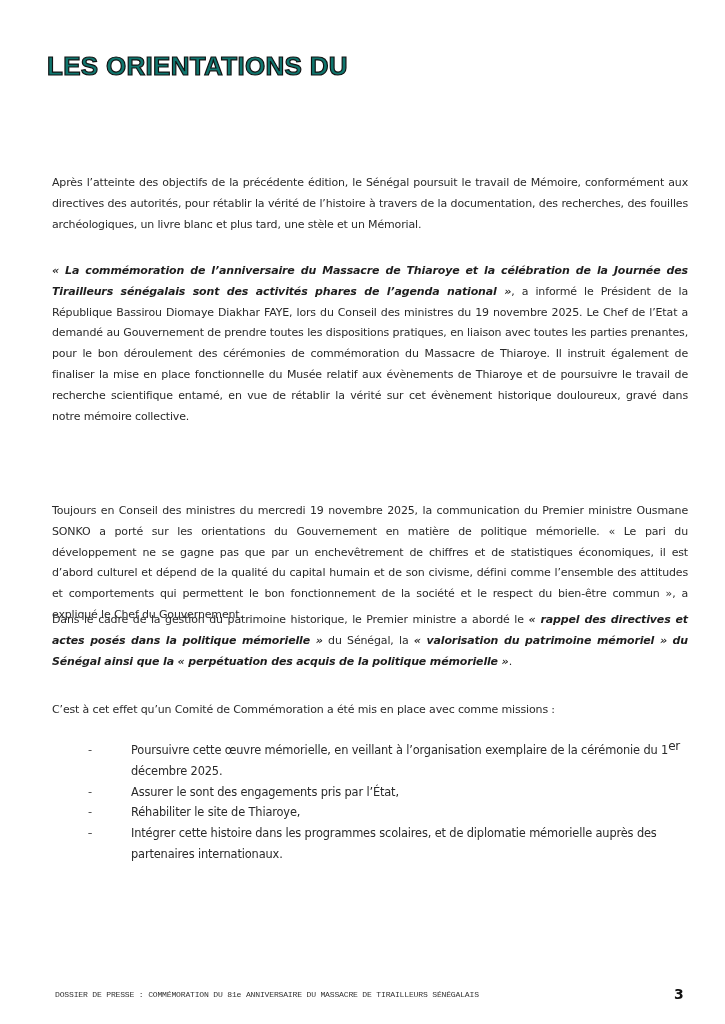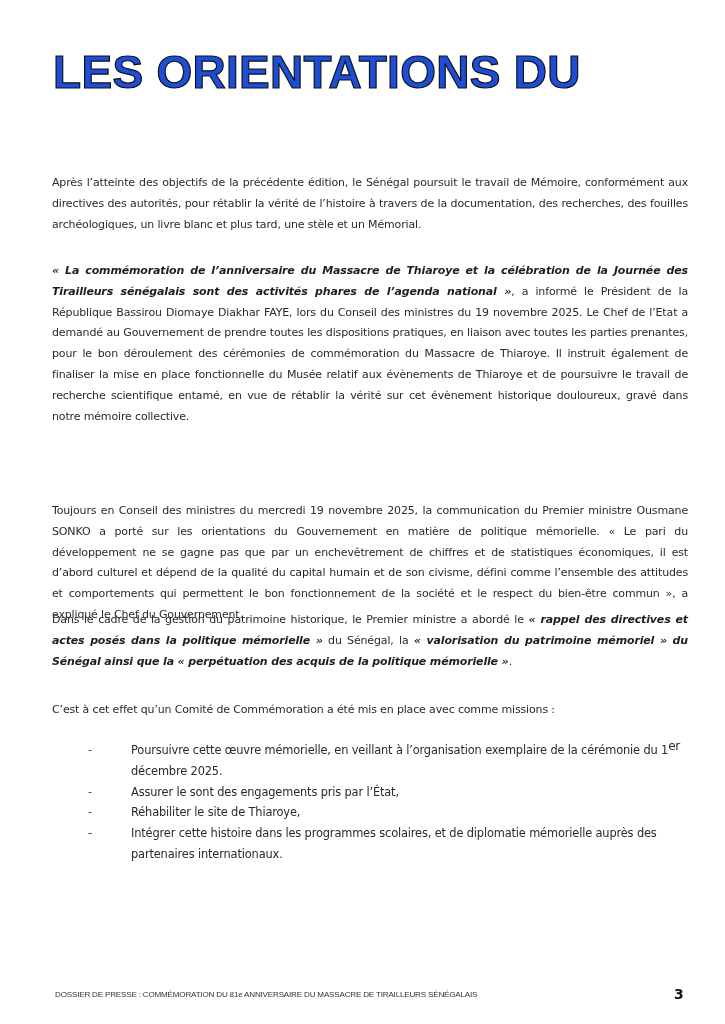--- a/index.html
+++ b/index.html
@@ -1,30 +1,30 @@
 <!DOCTYPE html>
 <html><head>
   <meta charset="utf-8">
   <style>
     html, body { margin: 0; padding: 0; background: #ffffff; }
     body { width: 725px; height: 1024px; position: relative; overflow: hidden; color: #2b2b2b; font-family: "DejaVu Sans", sans-serif; }
-    .title { position: absolute; left: 43px; top: 42px; margin: 10px; font-family: "Liberation Sans", sans-serif; font-weight: 900; font-size: 46px; line-height: 40px; color: #1d4ed8; letter-spacing: 0.3px; -webkit-text-stroke: 1.2px #111111; }
+    .title { position: absolute; left: 43px; top: 42px; margin: 4px; font-family: "Liberation Sans", sans-serif; font-weight: 900; font-size: 26px; line-height: 40px; color: #0f766e; letter-spacing: 0.3px; -webkit-text-stroke: 1.2px #111111; }
     .body { position: absolute; left: 52px; width: 636px; font-family: "DejaVu Sans", sans-serif; font-size: 11px; line-height: 20.8px; color: #2a2a2a; text-align: justify; letter-spacing: -0.15px; }
     .body p { margin: 0; }
     .bi { font-weight: bold; font-style: italic; color: #1e1e1e; }
     .p1 { top: 173px; }
     .p2 { top: 261px; }
     .p3 { top: 459px; margin-top: 42px; }
     .p4 { top: 610px; }
     .p5 { top: 700px; }
     .list { position: absolute; left: 44px; top: 740px; width: 640px; margin: 0; padding: 0; list-style: none; font-family: "DejaVu Sans", sans-serif; font-size: 11.4px; line-height: 20.8px; color: #2a2a2a; letter-spacing: -0.15px; }
     .list li { position: relative; padding-left: 87px; }
     .list .dash { position: absolute; left: 44px; top: 0; color: #555555; }
     .list sup { font-size: 12px; vertical-align: 4px; line-height: 0; }
-    .footer { position: absolute; left: 55px; top: 990px; font-family: Liberation Sans, sans-serif; font-size: 8.1px; color: #333333; letter-spacing: -0.2px; }
+    .footer { position: absolute; left: 55px; top: 990px; font-family: Liberation Mono, monospace; font-size: 8.1px; color: #333333; letter-spacing: -0.2px; }
     .pagenum { position: absolute; left: 674px; top: 986px; font-family: "DejaVu Sans", sans-serif; font-weight: bold; font-size: 14px; color: #111111; }
   </style>
 </head>
 <body>
 
 <h1 class="title">
   <span>LES ORIENTATIONS DU</span><br>
 </h1>
 
 <div class="body p1">

